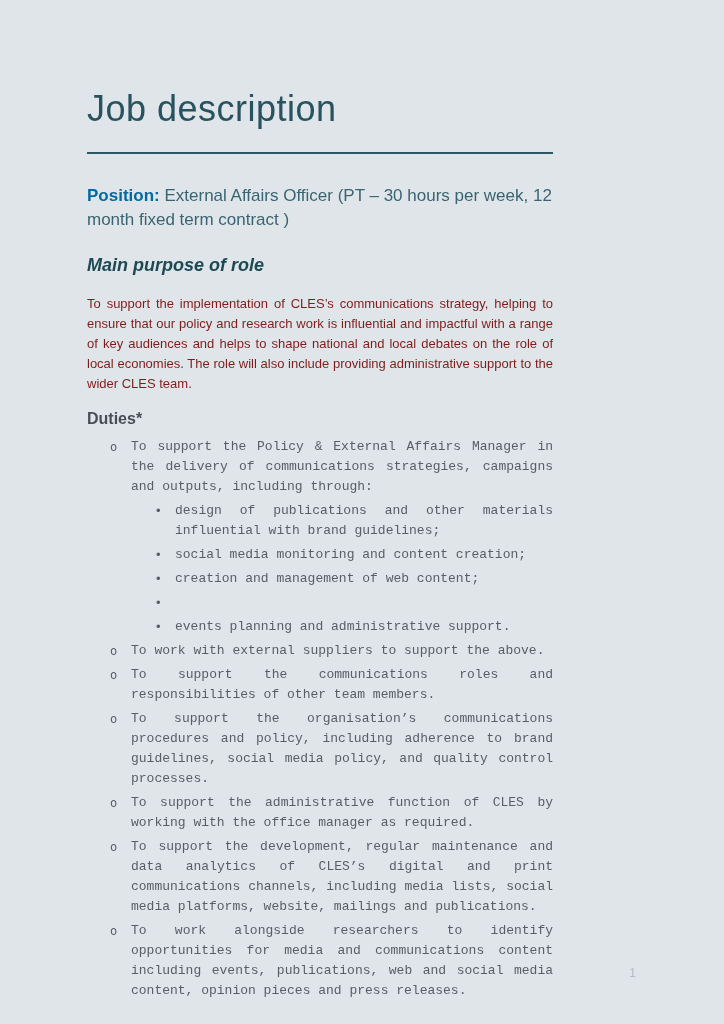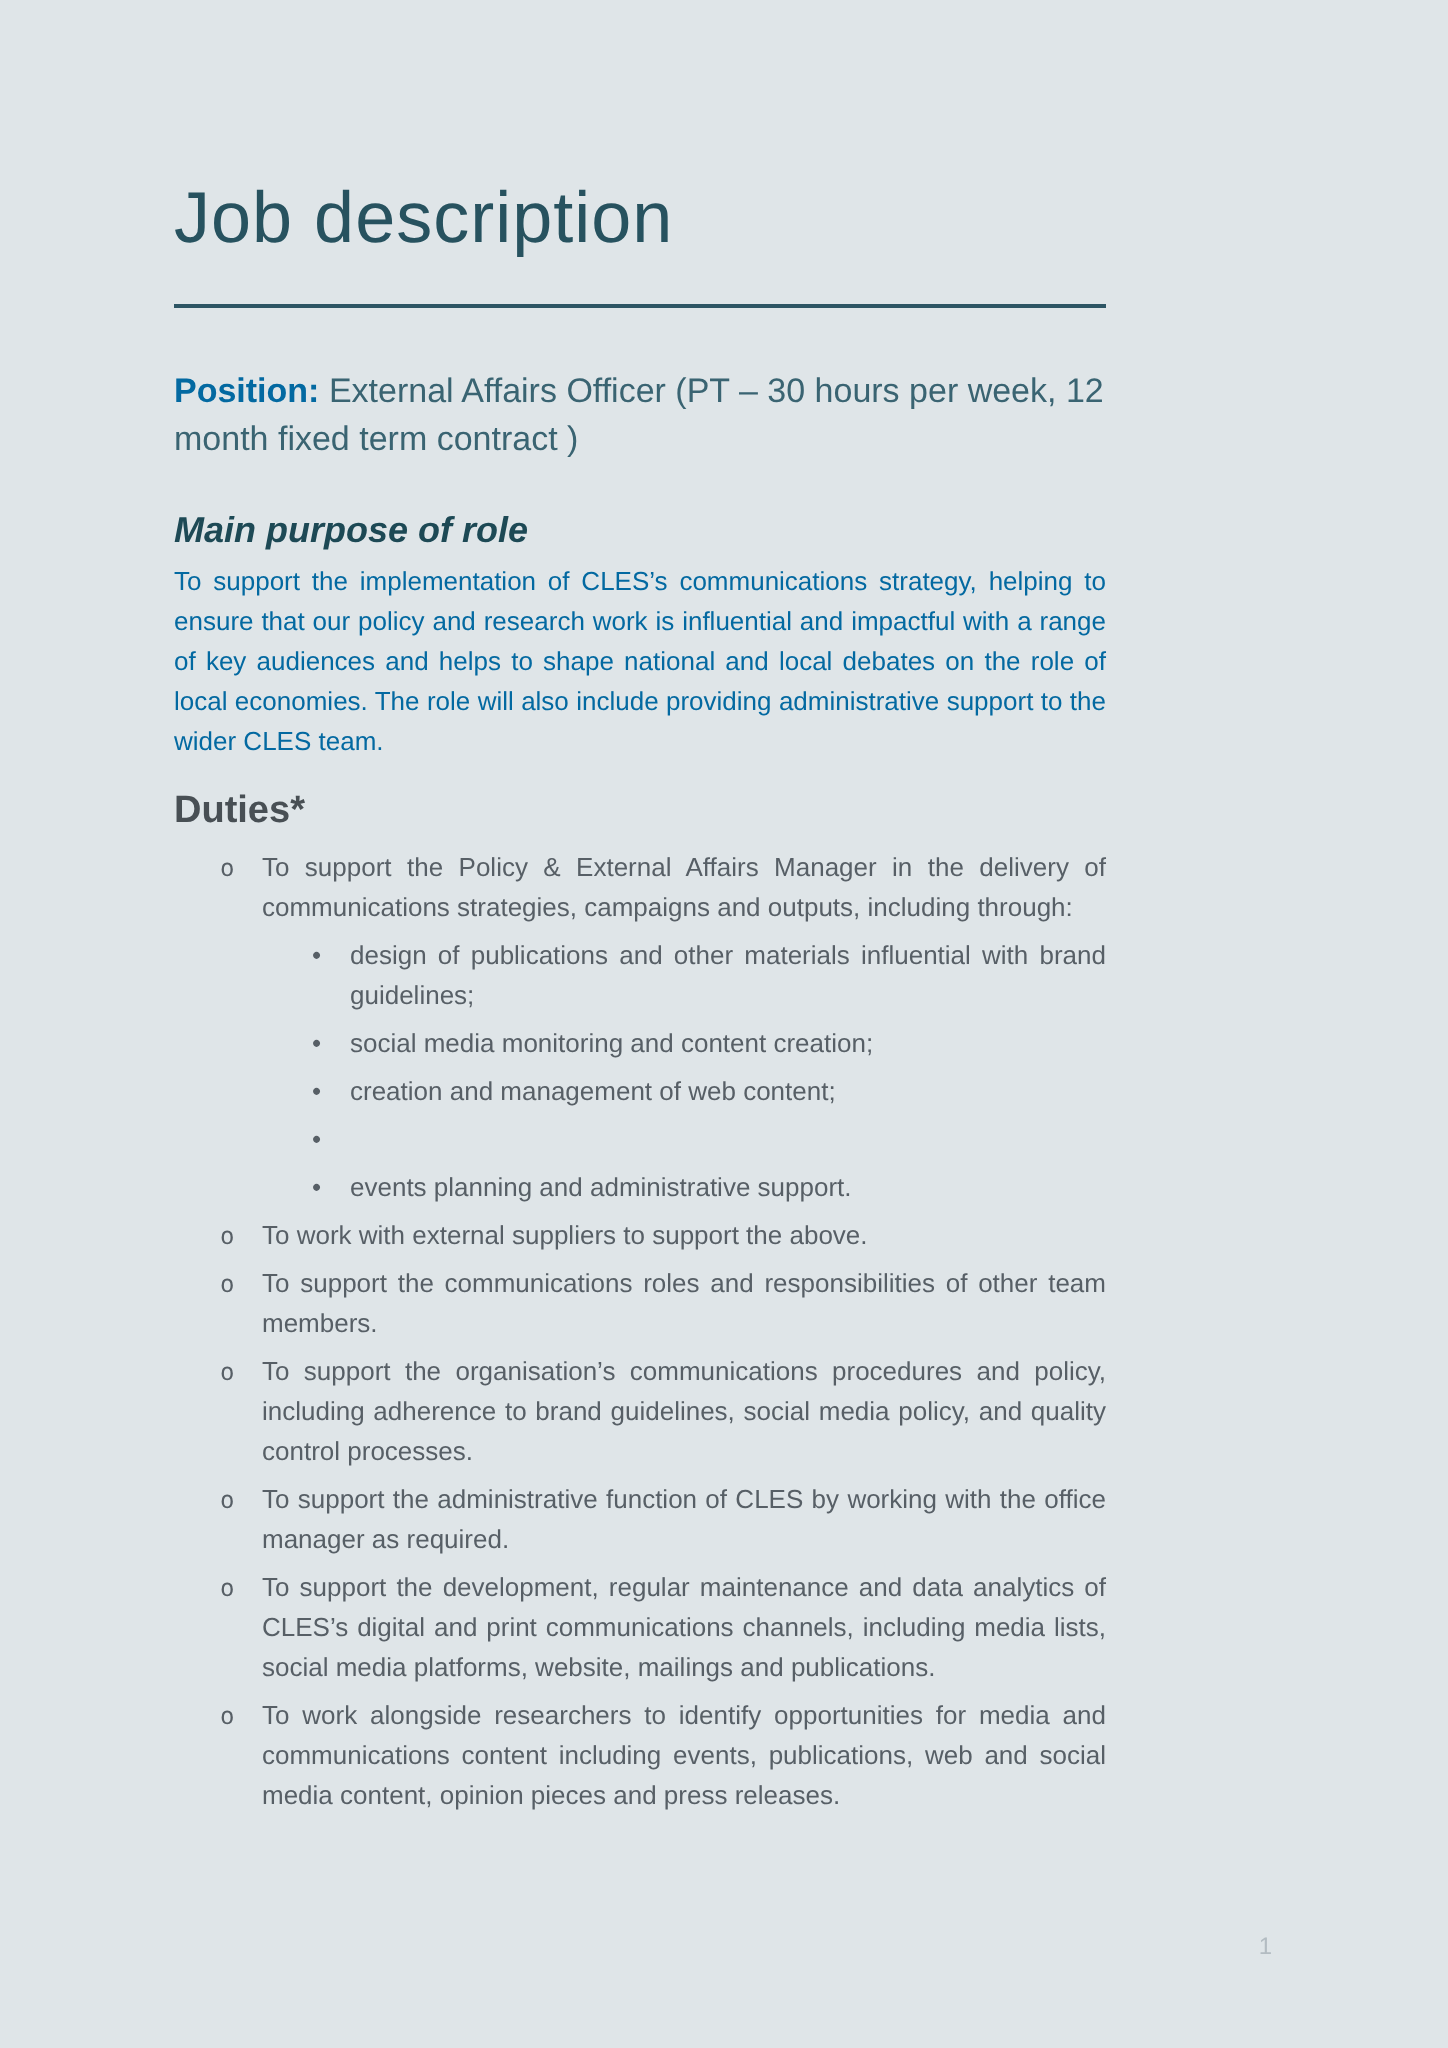--- a/index.html
+++ b/index.html
@@ -50,29 +50,29 @@
   }
   h2.section-heading {
     margin: 22px 0 0 0;
     font-size: 18px;
     line-height: 22px;
     font-weight: 700;
     color: #1d4955;
     font-style: italic;
   }
   p.body-text {
-    margin: 5px 0 0 0;
+    margin: 18px 0 0 0;
     font-size: 13px;
     line-height: 20px;
-    color: #0369a1;
+    color: #7f1d1d;
     text-align: justify;
   }
   h3.duties-heading {
     margin: 16px 0 0 0;
-    font-size: 19px;
+    font-size: 16px;
     line-height: 17px;
     font-weight: 700;
     color: #484f54;
   }
   .duty-list {
     margin-top: 10px;
   }
   .li {
     display: flex;
     align-items: flex-start;
@@ -94,20 +94,21 @@
   }
   .li.l2 .marker {
     width: 19px;
     margin-left: 69px;
     font-size: 13px;
     line-height: 20px;
   }
   .li .li-text {
     flex: 1 1 auto;
     text-align: justify;
+    font-family: Liberation Mono, monospace;
   }
   .sub-list { margin-top: 1px; }
   .page-number {
     position: absolute;
     right: 88px;
     bottom: 44px;
     font-size: 12px;
     color: #b3bcc2;
   }
 </style>

